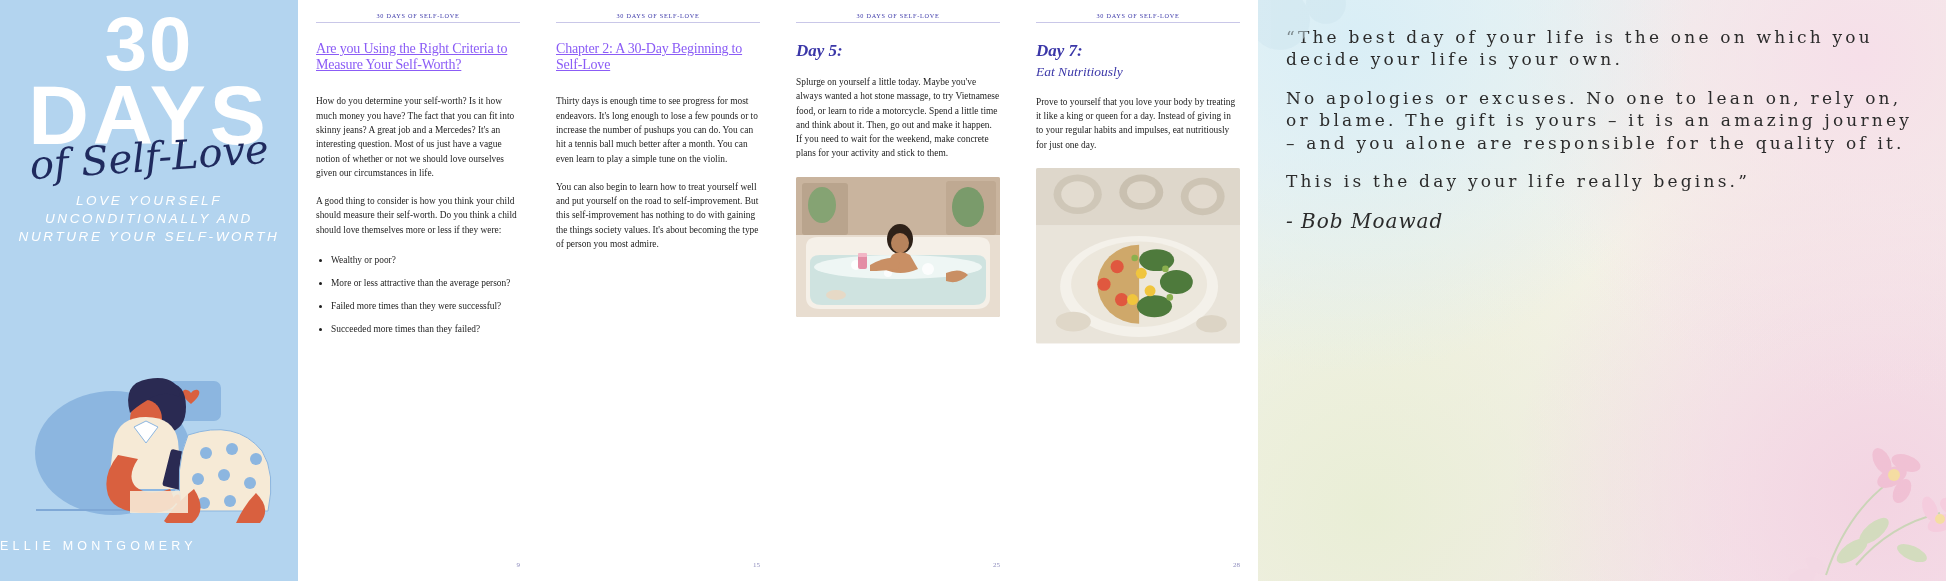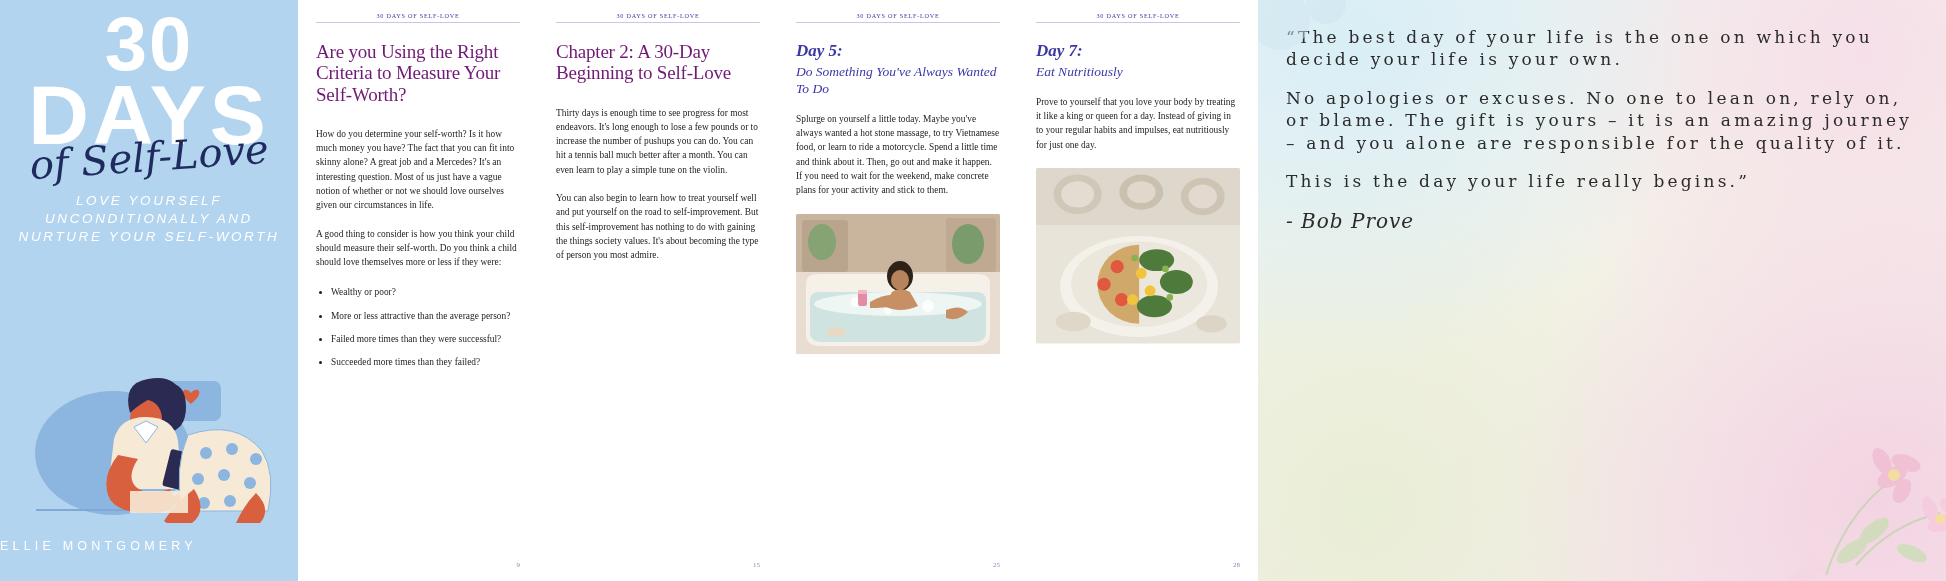--- a/index.html
+++ b/index.html
@@ -81,25 +81,26 @@
     font-size: 6.2px;
     letter-spacing: 0.75px;
     color: #3b37a8;
     padding-bottom: 3px;
     border-bottom: 0.8px solid #c9c7e8;
     text-transform: uppercase;
   }
   .page-title {
     margin-top: 18px;
     font-family: "Liberation Serif", serif;
-    font-size: 19px;
+    font-size: 14px;
     line-height: 1.12;
-    color: #701a75;
+    color: #8b5cf6;
     font-weight: normal;
     letter-spacing: -0.2px;
+    text-decoration: underline;
   }
   .day-title {
     margin-top: 18px;
     font-family: "Liberation Serif", serif;
     font-weight: bold; font-style: italic;
     font-size: 17px;
     color: #3b37a8;
   }
   .day-sub {
     font-family: "Liberation Serif", serif;
@@ -215,21 +216,21 @@
     </svg>
 
     <div class="cover-author">ELLIE MONTGOMERY</div>
   </div>
 
   <div class="pages">
 
     <div class="page">
       <div class="page-head">30 DAYS OF SELF-LOVE</div>
       <div class="page-title">Are you Using the Right Criteria to Measure Your Self-Worth?</div>
-      <div class="body-p first">How do you determine your self-worth? Is it how much money you have? The fact that you can fit into skinny alone? A great job and a Mercedes? It's an interesting question. Most of us just have a vague notion of whether or not we should love ourselves given our circumstances in life.</div>
+      <div class="body-p first">How do you determine your self-worth? Is it how much money you have? The fact that you can fit into skinny jeans? A great job and a Mercedes? It's an interesting question. Most of us just have a vague notion of whether or not we should love ourselves given our circumstances in life.</div>
       <div class="body-p">A good thing to consider is how you think your child should measure their self-worth. Do you think a child should love themselves more or less if they were:</div>
       <ul class="bullets">
         <li>Wealthy or poor?</li>
         <li>More or less attractive than the average person?</li>
         <li>Failed more times than they were successful?</li>
         <li>Succeeded more times than they failed?</li>
       </ul>
       <div class="page-num">9</div>
     </div>
 
@@ -237,21 +238,20 @@
       <div class="page-head">30 DAYS OF SELF-LOVE</div>
       <div class="page-title">Chapter 2: A 30-Day Beginning to Self-Love</div>
       <div class="body-p first">Thirty days is enough time to see progress for most endeavors. It's long enough to lose a few pounds or to increase the number of pushups you can do. You can hit a tennis ball much better after a month. You can even learn to play a simple tune on the violin.</div>
       <div class="body-p">You can also begin to learn how to treat yourself well and put yourself on the road to self-improvement. But this self-improvement has nothing to do with gaining the things society values. It's about becoming the type of person you most admire.</div>
       <div class="page-num">15</div>
     </div>
 
     <div class="page">
       <div class="page-head">30 DAYS OF SELF-LOVE</div>
       <div class="day-title">Day 5:</div>
-      <div class="day-sub">Do Something You've Always Wanted To Do</div>
       <div class="body-p">Splurge on yourself a little today. Maybe you've always wanted a hot stone massage, to try Vietnamese food, or learn to ride a motorcycle. Spend a little time and think about it. Then, go out and make it happen. If you need to wait for the weekend, make concrete plans for your activity and stick to them.</div>
       <div class="photo">
         <svg viewBox="0 0 204 140">
           <rect width="204" height="140" fill="#d6c3ae"></rect>
           <rect x="0" y="0" width="204" height="58" fill="#c9b49e"></rect>
           <rect x="6" y="6" width="46" height="52" rx="3" fill="#b9a48d"></rect>
           <rect x="150" y="4" width="50" height="54" rx="3" fill="#bfa992"></rect>
           <ellipse cx="172" cy="30" rx="16" ry="20" fill="#7a9b6b"></ellipse>
           <ellipse cx="26" cy="28" rx="14" ry="18" fill="#85a373"></ellipse>
           <path d="M0 58 h204 v82 h-204z" fill="#e8ddd0"></path>
@@ -353,16 +353,16 @@
     <svg class="floral" style="left:-18px; top:-20px; width:150px; height:140px;" viewBox="0 0 150 140">
       <g opacity="0.5" fill="#cfe6ef">
         <circle cx="40" cy="40" r="30"></circle>
         <circle cx="86" cy="24" r="20"></circle>
       </g>
     </svg>
 
     <div class="quote-text">“The best day of your life is the one on which you decide your life is your own.</div>
     <div class="quote-text">No apologies or excuses. No one to lean on, rely on, or blame. The gift is yours – it is an amazing journey – and you alone are responsible for the quality of it.</div>
     <div class="quote-text">This is the day your life really begins.”</div>
-    <div class="quote-attr">- Bob Prove</div>
+    <div class="quote-attr">- Bob Moawad</div>
   </div>
 
 </div>
 
 </body></html>

